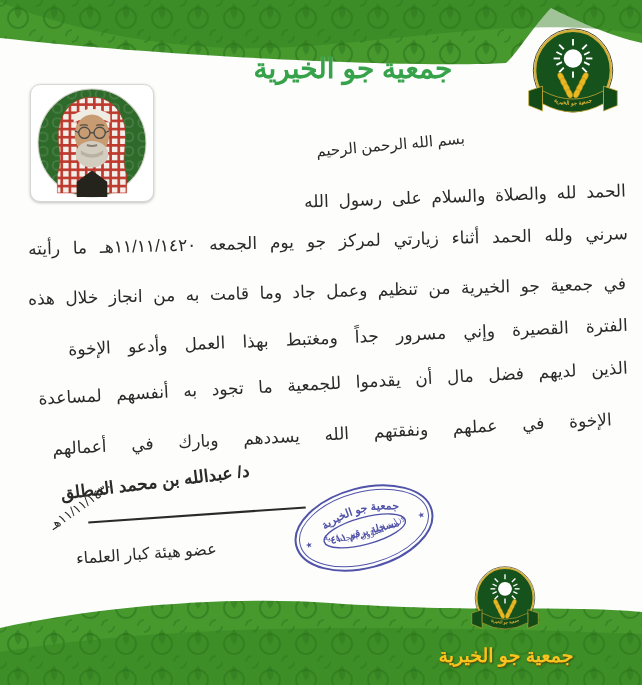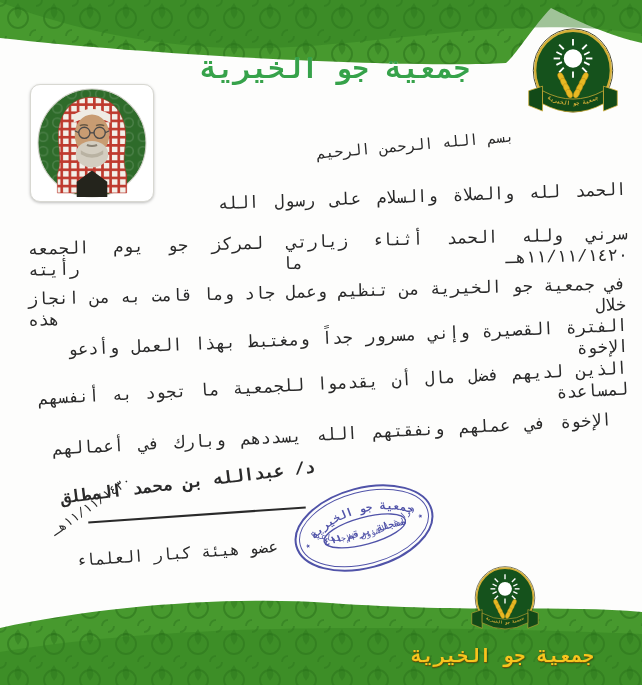--- a/index.html
+++ b/index.html
@@ -1,17 +1,17 @@
 <!DOCTYPE html>
 <html lang="ar"><head>
 <meta charset="utf-8">
 <style>
   html,body{margin:0;padding:0;}
   .page{position:relative;width:642px;height:685px;background:#fdfdfc;overflow:hidden;
-        font-family:Liberation Mono, monospace;}
+        font-family:Liberation Sans, sans-serif;}
   svg{display:block;}
   .abs{position:absolute;}
   
   .band-top{left:0;top:0;width:642px;height:130px;z-index:1;}
   .band-bottom{left:0;bottom:0;width:642px;height:95px;z-index:1;}
   .org-title{left:236px;top:52px;width:234px;text-align:center;direction:rtl;
              font-size:28px;font-weight:bold;color:#36a24a;white-space:nowrap;z-index:3;
              text-shadow:0 1px 1px rgba(255,255,255,.8);}
   .logo-top{left:514px;top:28px;width:118px;height:96px;z-index:4;}
   .logo-bottom{left:462px;top:566px;width:86px;height:72px;z-index:4;}

